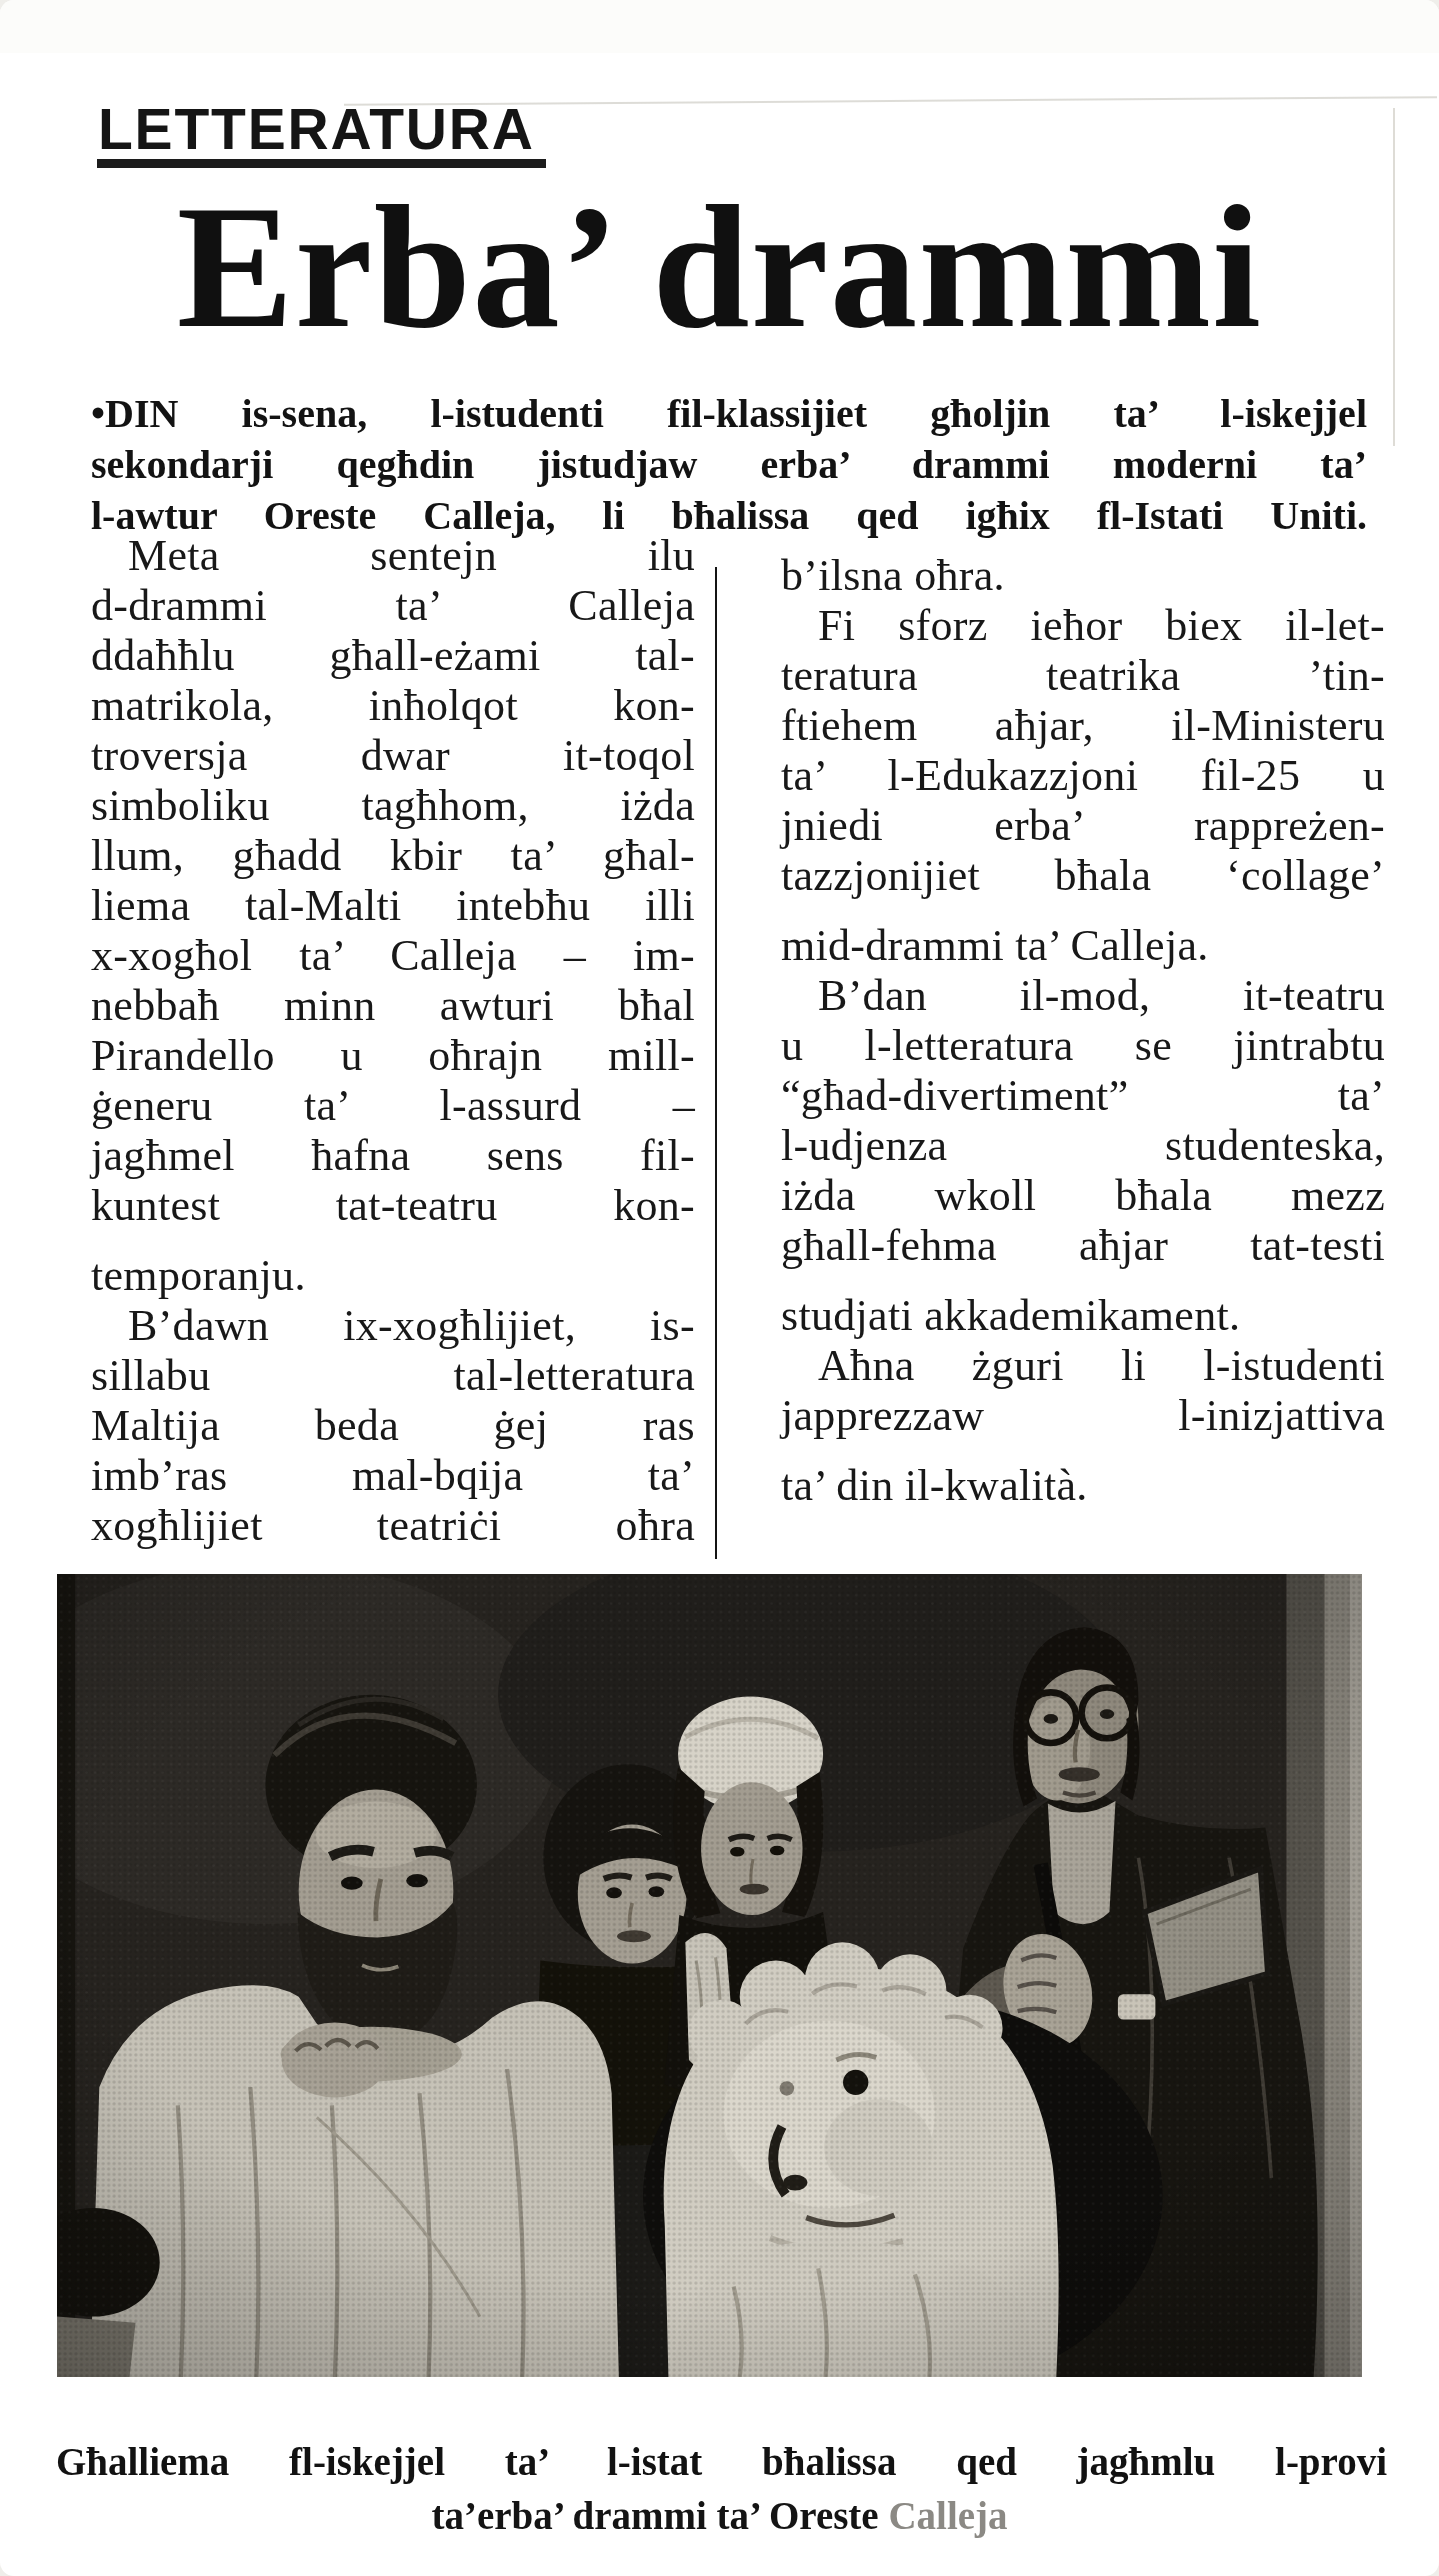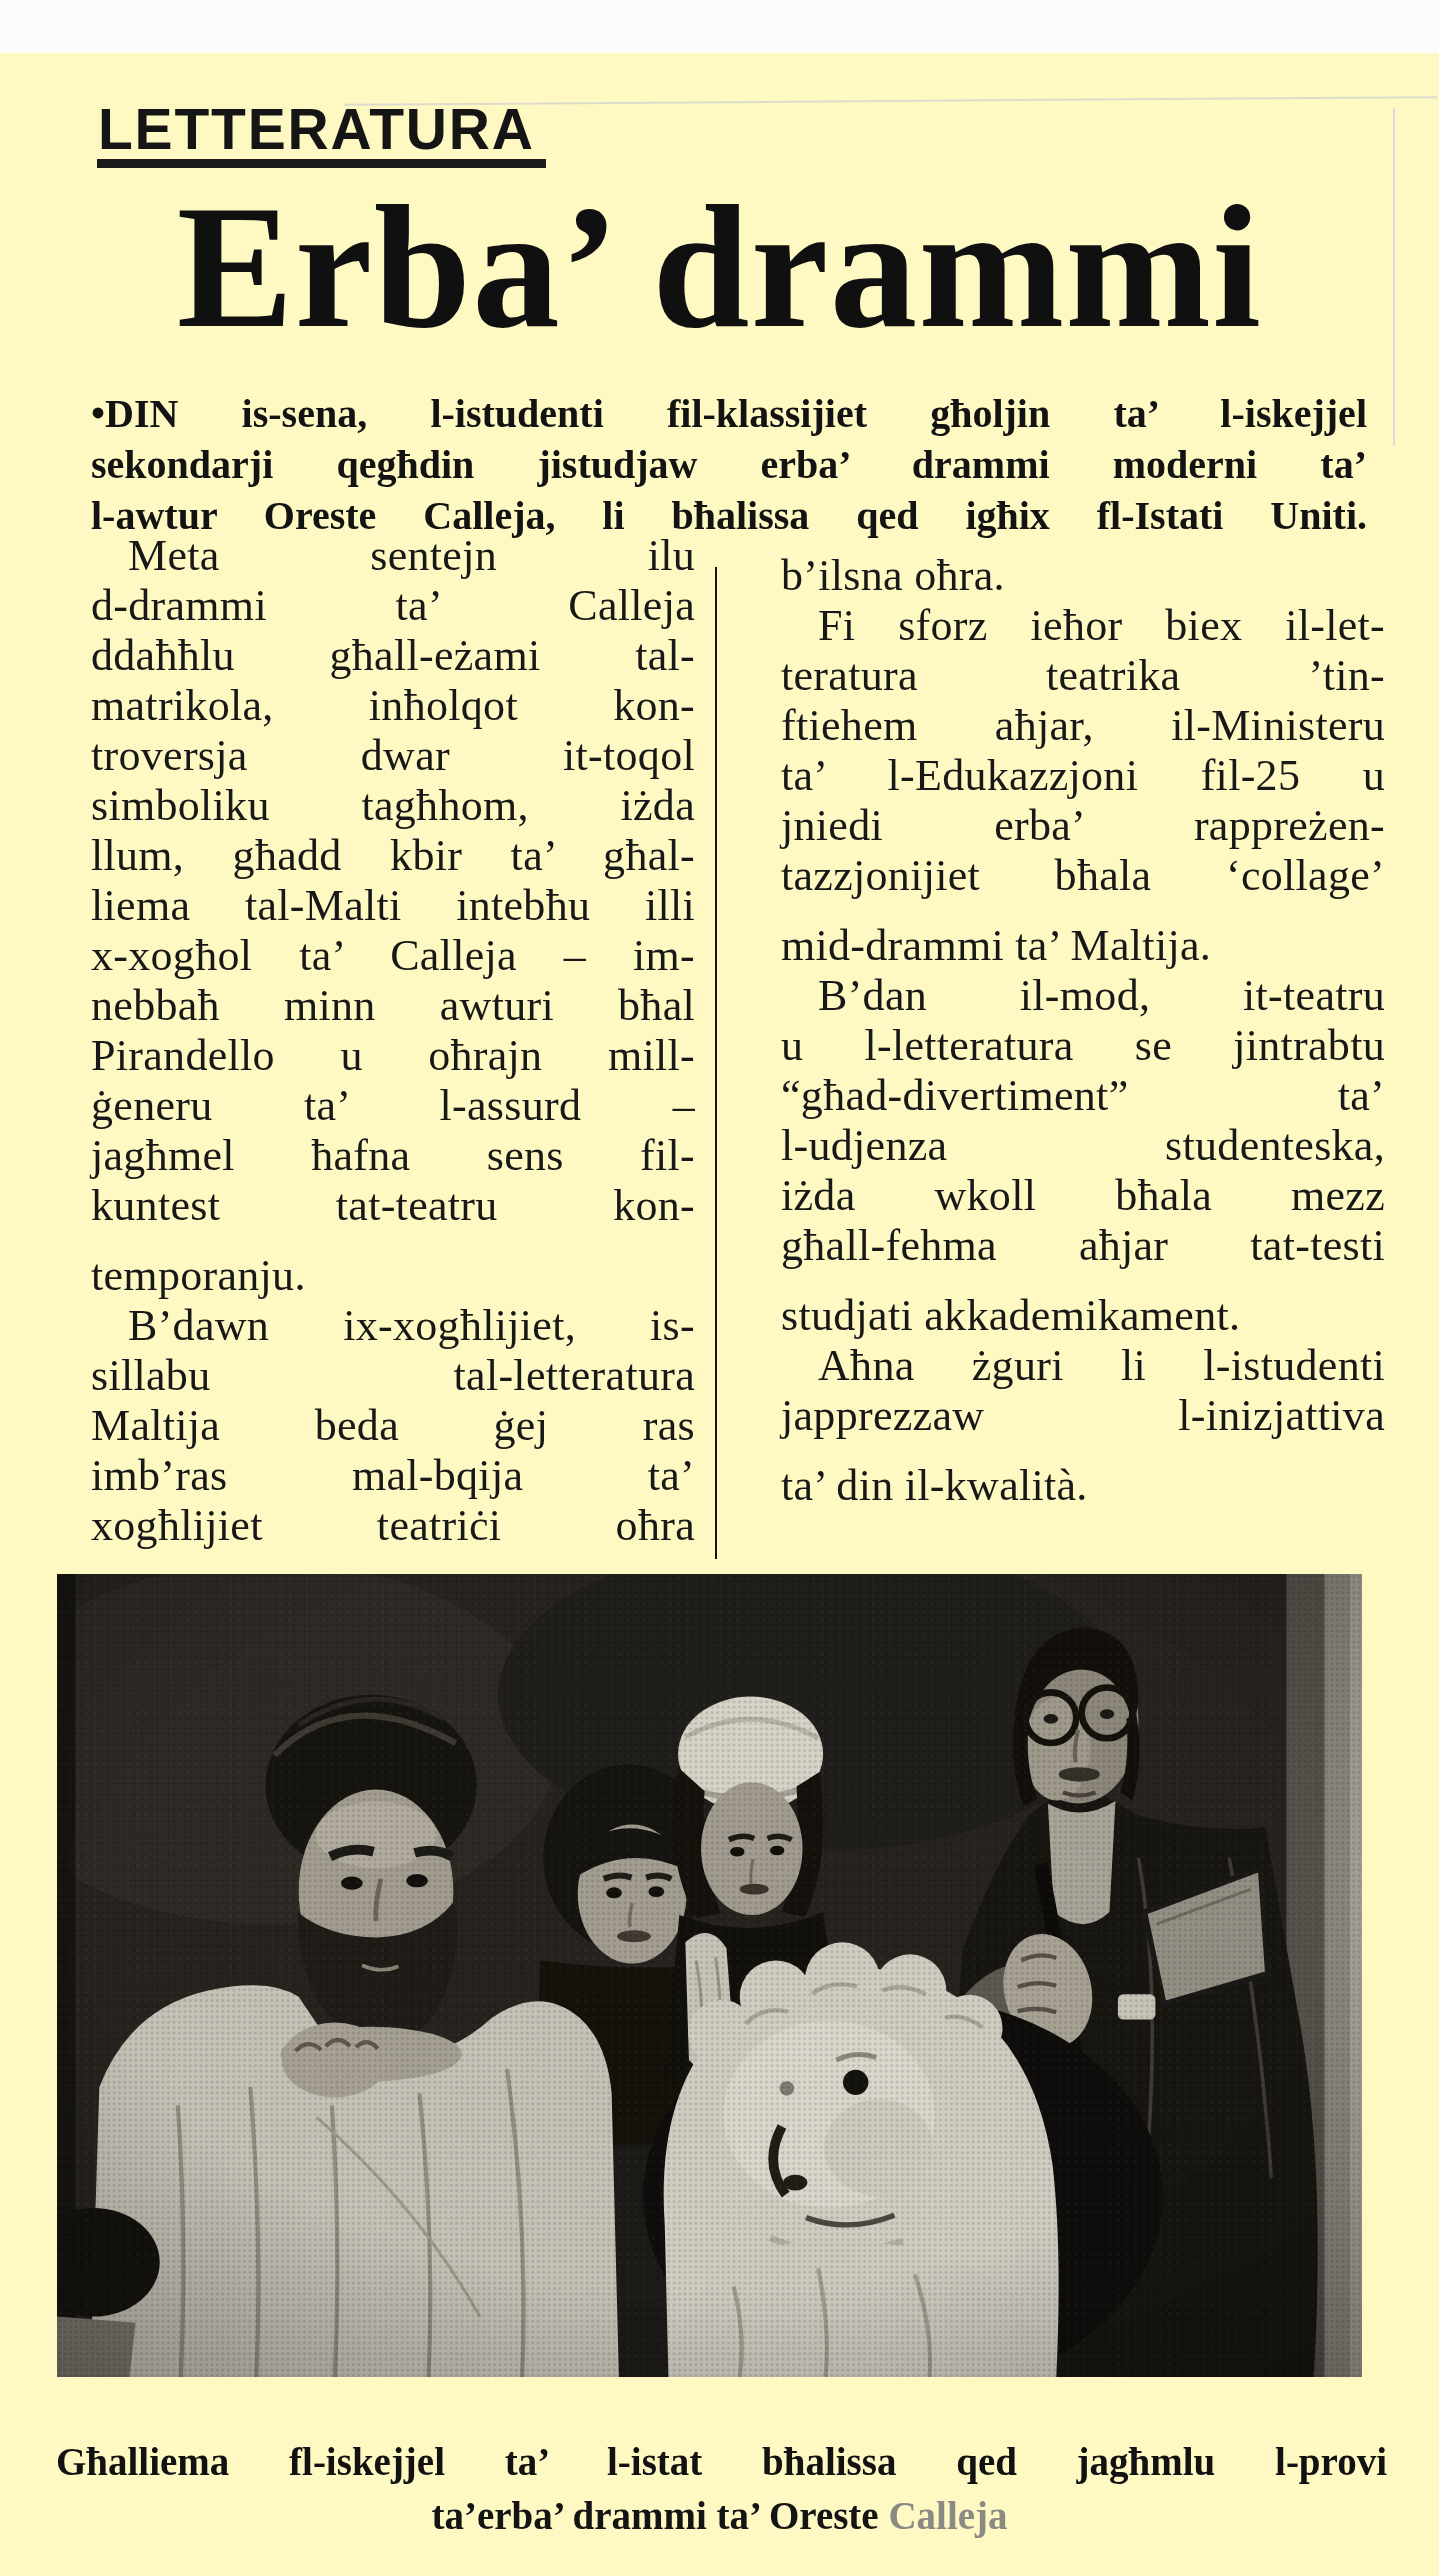--- a/index.html
+++ b/index.html
@@ -1,21 +1,21 @@
 <!DOCTYPE html>
 <html style="font-size:9.7px"><head>
 <meta charset="utf-8">
 <style>
   html,body{margin:0;padding:0;}
   body{
     width:1439px;height:2576px;position:relative;
     background:#efeeea;
     font-family:"Liberation Serif","DejaVu Serif",serif;
   }
-  .page{position:absolute;inset:0;background:#fef9c3;overflow:hidden;}
+  .page{position:absolute;inset:0;background:#ffffff;overflow:hidden;border-radius:14px;}
   .topband{position:absolute;left:0;top:0;width:1439px;height:53px;background:#fcfcfa;}
   .scanline-top{position:absolute;left:344px;top:100px;width:1093px;height:1.8px;background:#d7d6d0;transform:rotate(-0.4deg);opacity:.85;}
   .scanline-right{position:absolute;left:1393px;top:108px;width:2.4px;height:338px;background:#dedcd6;}
 
   .masthead{
     position:absolute;left:98px;top:101px;
     font-family:"Liberation Sans","DejaVu Sans",sans-serif;
     font-weight:800;font-size:57px;line-height:1;letter-spacing:1.8px;color:#151515;
   }
   .masthead-rule{position:absolute;left:97px;top:159px;width:449px;height:8.5px;background:#1c1c1c;}
@@ -95,21 +95,21 @@
   <div class="divider"></div>
 
   <div class="colR">
     <div class="bl end">b’ilsna oħra.</div>
     <div class="bl ind">Fi sforz ieħor biex il-let-</div>
     <div class="bl">teratura teatrika ’tin-</div>
     <div class="bl">ftiehem aħjar, il-Ministeru</div>
     <div class="bl">ta’ l-Edukazzjoni fil-25 u</div>
     <div class="bl">jniedi erba’ rappreżen-</div>
     <div class="bl">tazzjonijiet bħala ‘collage’</div>
-    <div class="bl end">mid-drammi ta’ Maltija.</div>
+    <div class="bl end">mid-drammi ta’ Calleja.</div>
     <div class="bl ind">B’dan il-mod, it-teatru</div>
     <div class="bl">u l-letteratura se jintrabtu</div>
     <div class="bl">“għad-divertiment” ta’</div>
     <div class="bl">l-udjenza studenteska,</div>
     <div class="bl">iżda wkoll bħala mezz</div>
     <div class="bl">għall-fehma aħjar tat-testi</div>
     <div class="bl end">studjati akkademikament.</div>
     <div class="bl ind">Aħna żguri li l-istudenti</div>
     <div class="bl">japprezzaw l-inizjattiva</div>
     <div class="bl end">ta’ din il-kwalità.</div>

